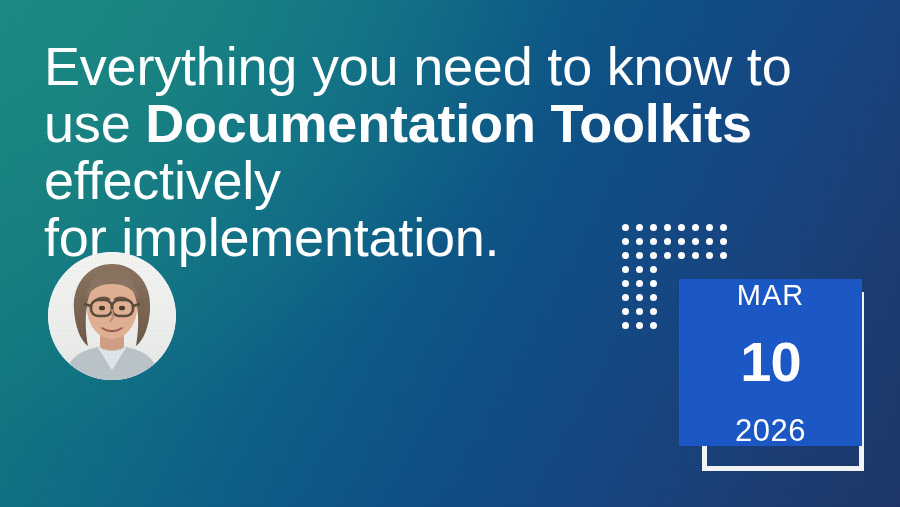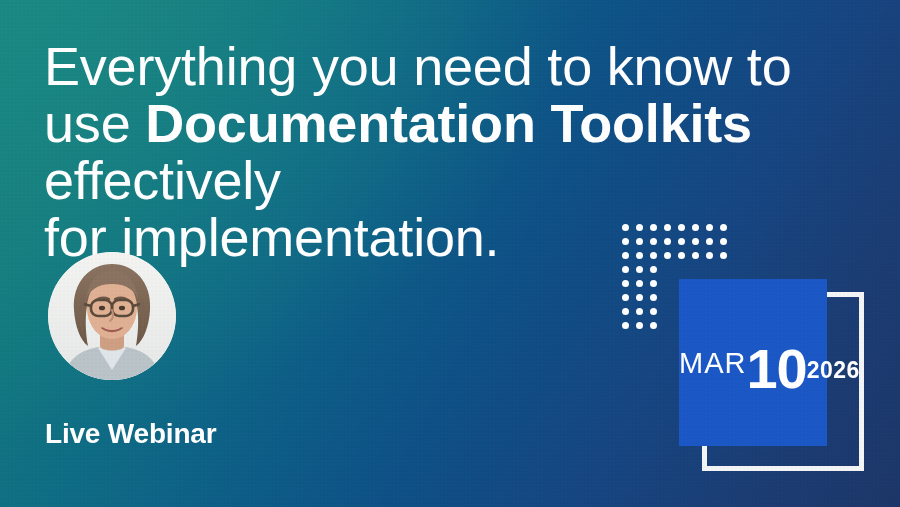--- a/index.html
+++ b/index.html
@@ -102,46 +102,46 @@
     height: 179px;
     border: 5px solid #f2f4f6;
     box-sizing: border-box;
   }
 
   
   #date-card {
     position: absolute;
     left: 679px;
     top: 279px;
-    width: 148px;
+    width: 183px;
     height: 167px;
     background: #1b58c6;
     display: flex;
-    flex-direction: row;
+    flex-direction: column;
     align-items: center;
     justify-content: space-between;
     color: #ffffff;
   }
   #date-month {
     font-size: 29px;
     font-weight: 400;
     letter-spacing: 1px;
     line-height: 1;
     margin-top: 2px;
   }
   #date-day {
     font-size: 56px;
     font-weight: 700;
     line-height: 1;
     margin-top: 13px;
     letter-spacing: -1px;
   }
   #date-year {
-    font-size: 23px;
-    font-weight: 700;
+    font-size: 31px;
+    font-weight: 400;
     line-height: 1;
     margin-top: 15px;
     letter-spacing: 0.5px;
   }
 </style>
 </head>
 <body>
 
 <div id="banner">
 
@@ -194,21 +194,20 @@
         </g>
 
         <path d="M64 58 q3 8 -2 11" stroke="#c18f74" stroke-width="2" fill="none" stroke-linecap="round"></path>
 
         <path d="M54 76 q10 8 20 0 q-10 4 -20 0 z" fill="#a8625a"></path>
         <path d="M54 76 q10 7 20 0" stroke="#9c5a52" stroke-width="1.6" fill="none" stroke-linecap="round"></path>
       </g>
     </svg>
   </div>
 
-  <div id="eyebrow">Live Webinar</div>
 
   <div id="dotgrid">
       <span class="dot" style="left: 0px; top: 0px; background: rgb(255, 255, 255);"></span>
       <span class="dot" style="left: 14px; top: 0px; background: rgb(255, 255, 255);"></span>
       <span class="dot" style="left: 28px; top: 0px; background: rgb(255, 255, 255);"></span>
       <span class="dot" style="left: 42px; top: 0px; background: rgb(255, 255, 255);"></span>
       <span class="dot" style="left: 56px; top: 0px; background: rgb(255, 255, 255);"></span>
       <span class="dot" style="left: 70px; top: 0px; background: rgb(255, 255, 255);"></span>
       <span class="dot" style="left: 84px; top: 0px; background: rgb(255, 255, 255);"></span>
       <span class="dot" style="left: 98px; top: 0px; background: rgb(255, 255, 255);"></span>

